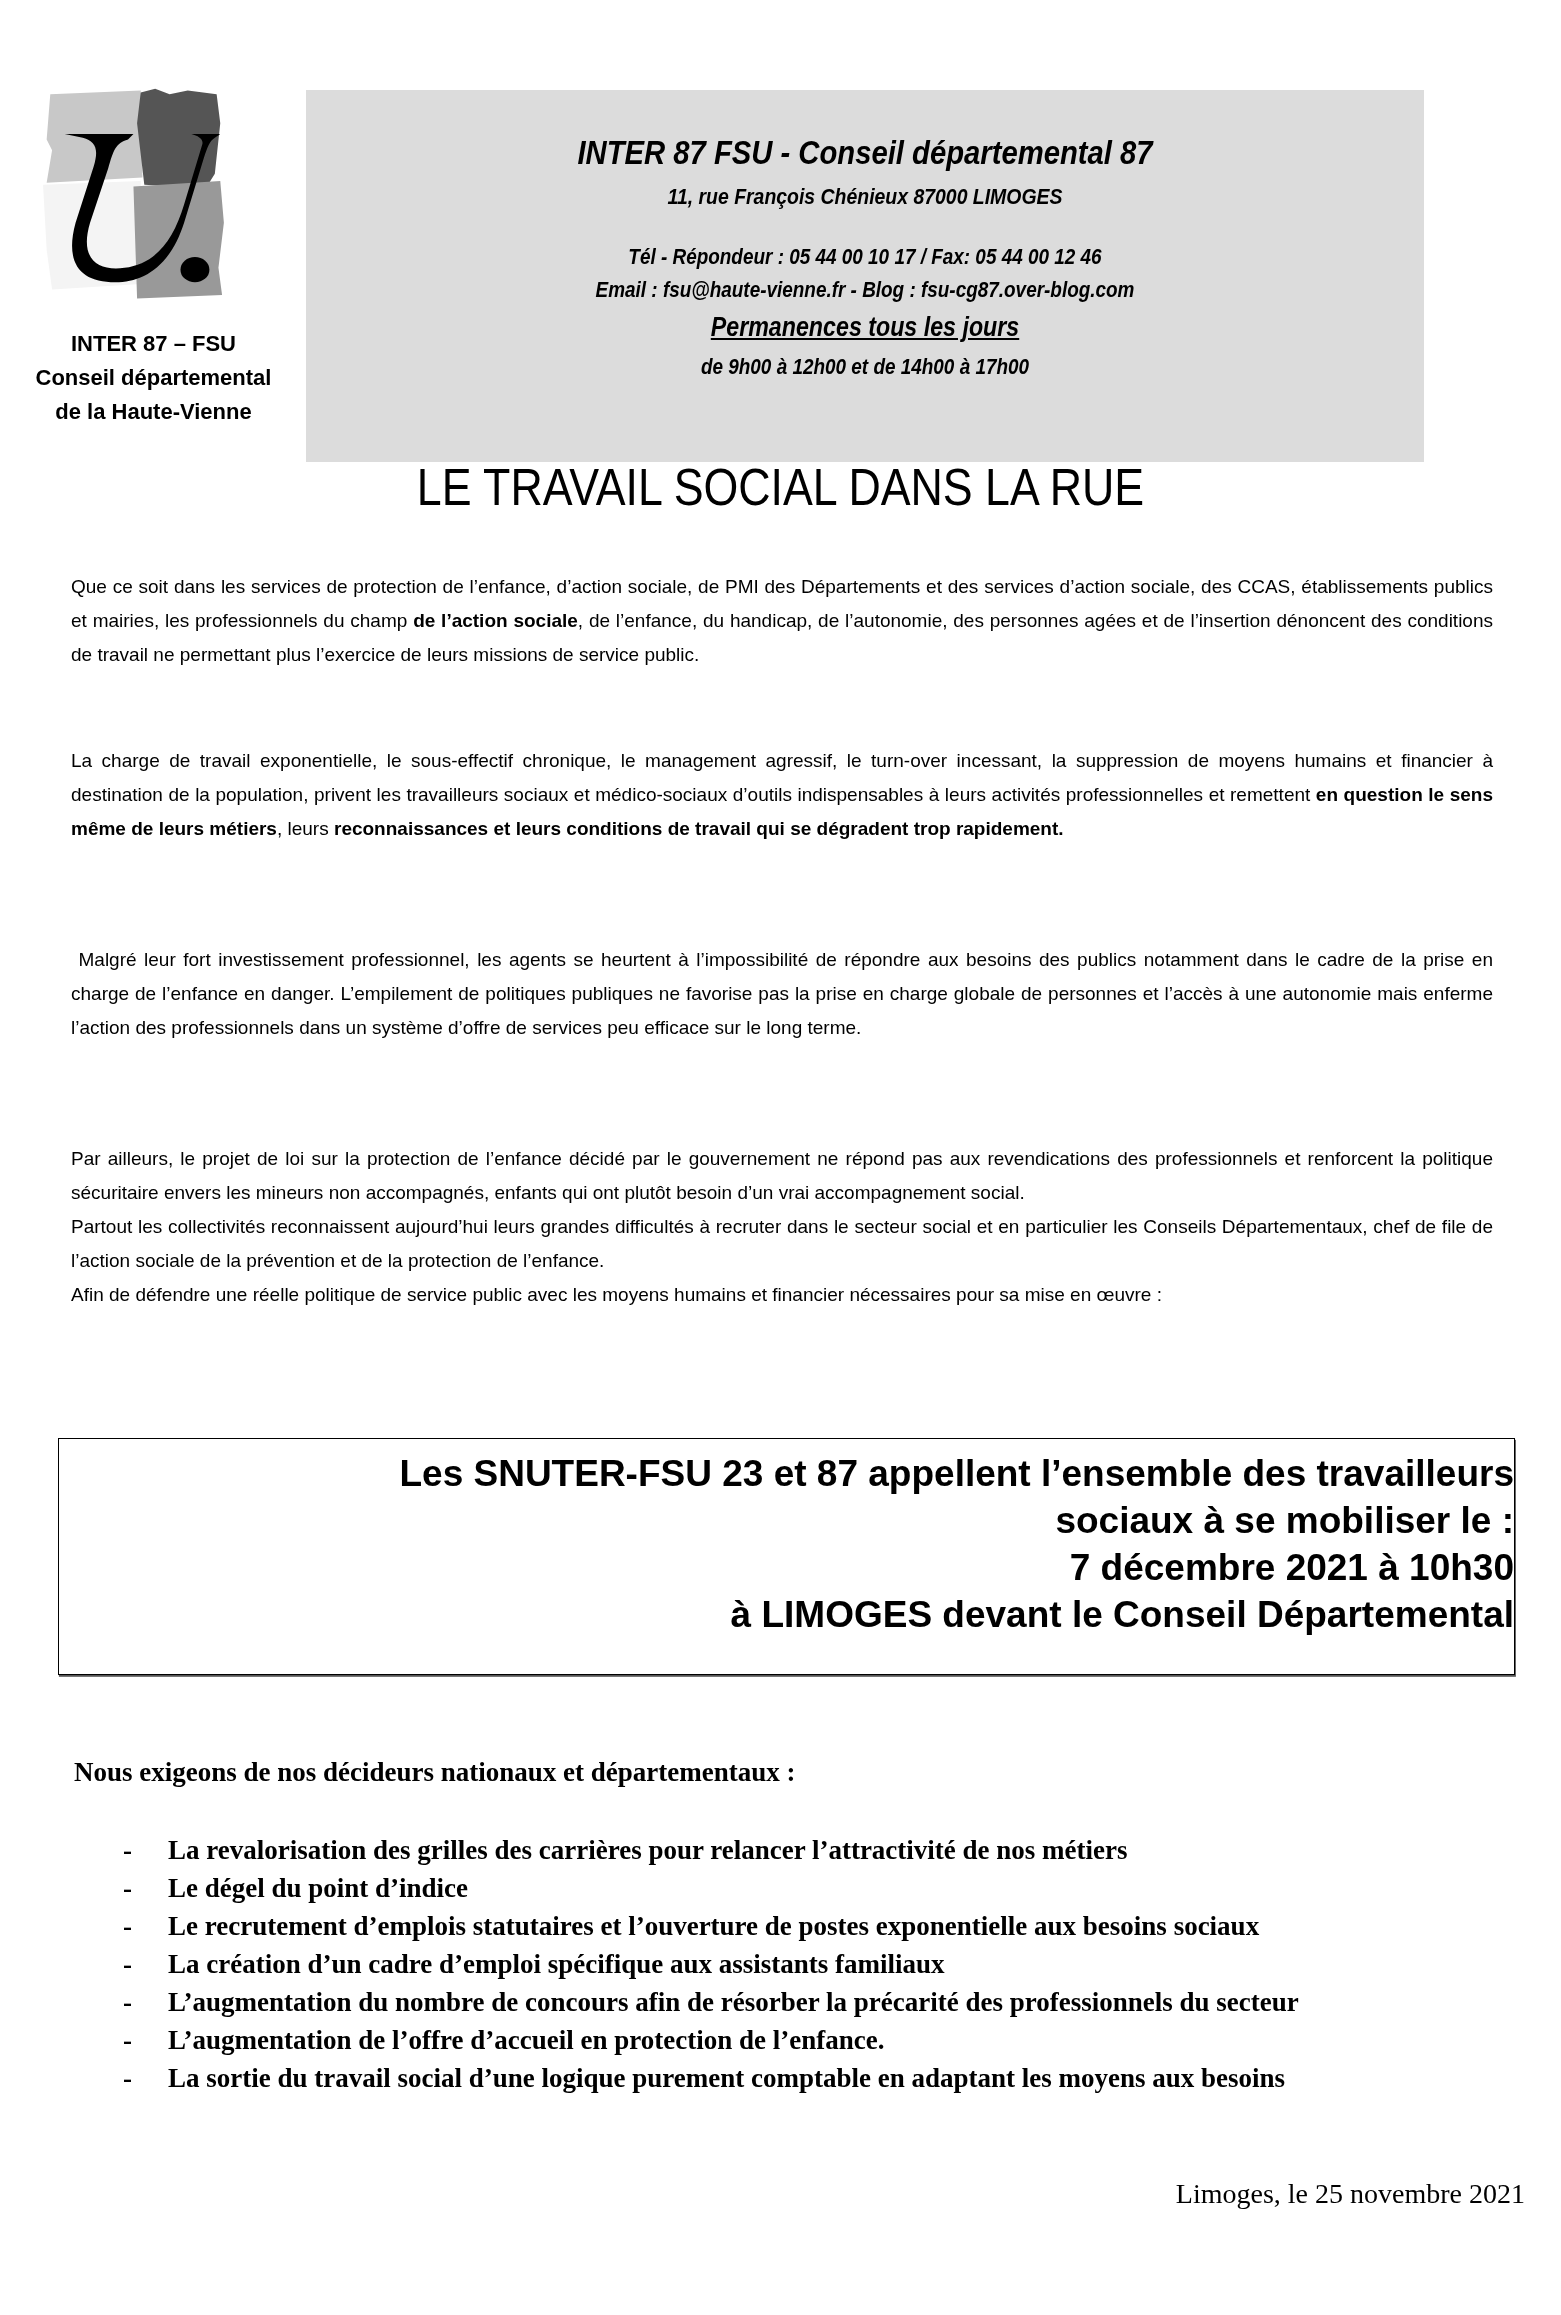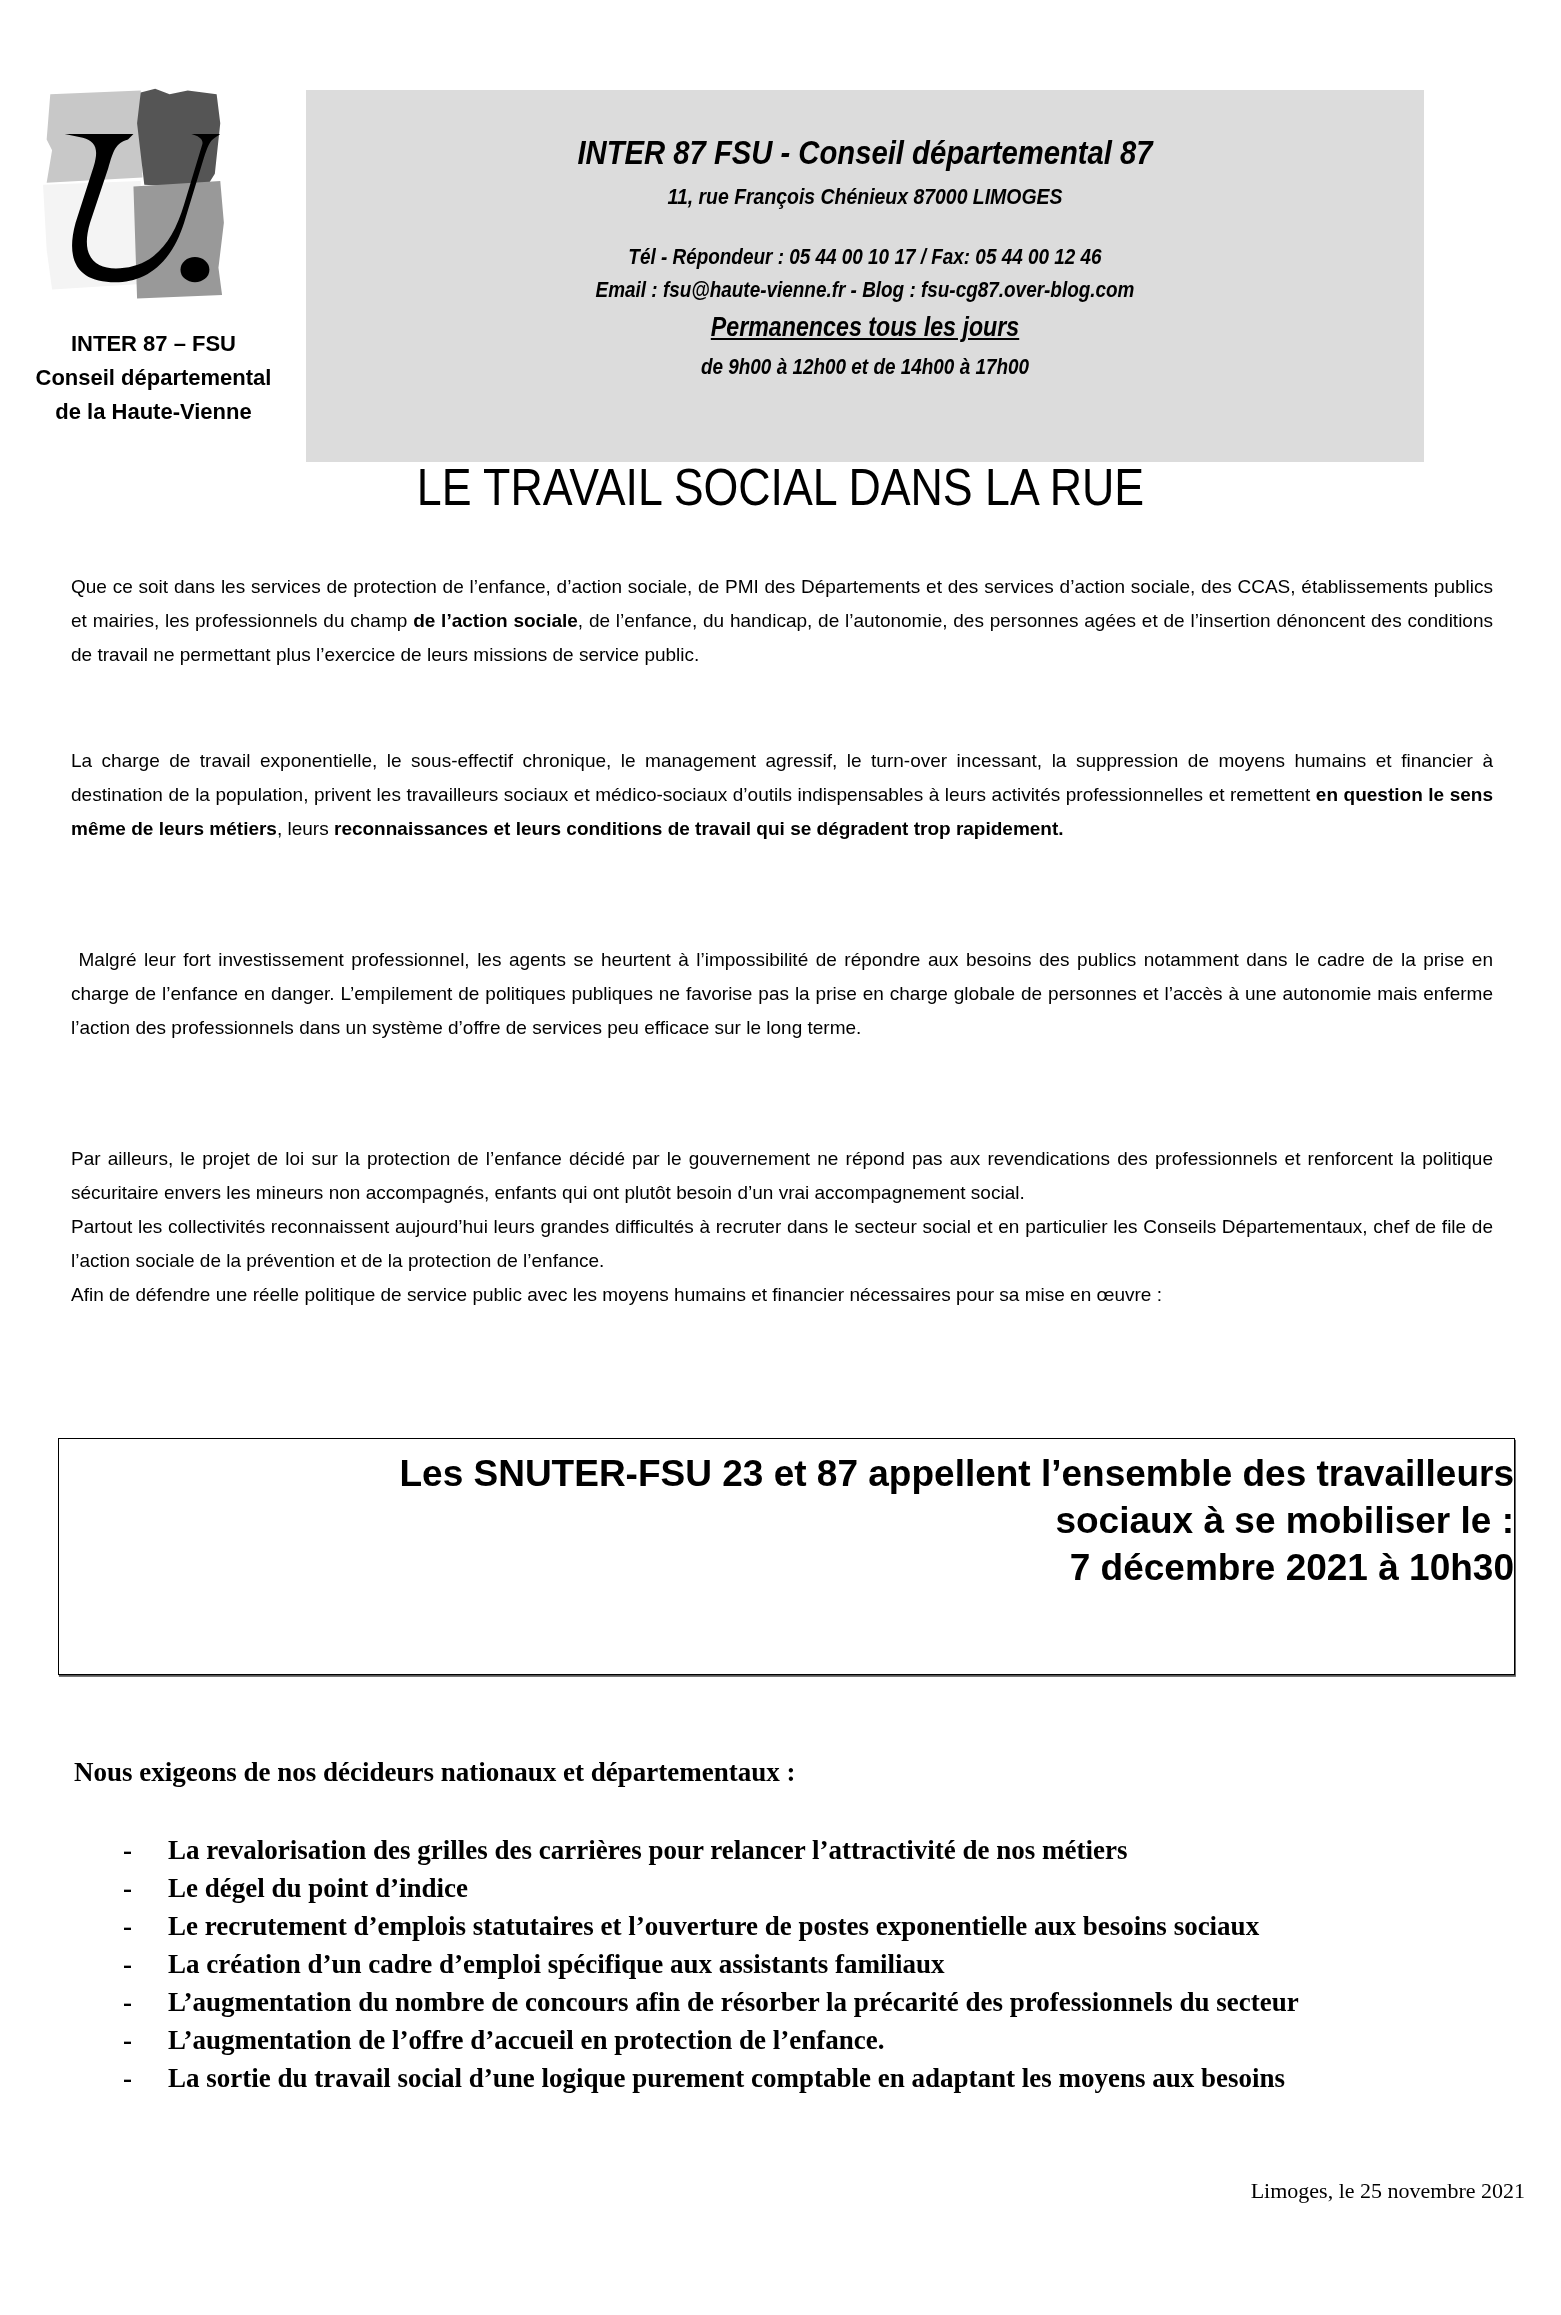--- a/index.html
+++ b/index.html
@@ -41,21 +41,21 @@
     border: 1.8px solid #000; box-shadow: 0.9px 1.8px 0 #555; box-sizing: border-box; text-align: right; }
   .callout-line { font-weight: bold; font-size: 37px; line-height: 47px; }
   .callout-inner { padding-top: 11px; }
 
   
   .demands-intro { position: absolute; left: 74px; top: 1757px; font-weight: bold; font-size: 27px; }
   .demands { position: absolute; left: 74px; top: 1831px; list-style: none; margin: 0; padding: 0; }
   .demands li { position: relative; font-weight: bold; font-size: 27px; line-height: 38px; padding-left: 94px; white-space: nowrap; }
   .demands .dash { position: absolute; left: 49px; top: 0; }
 
-  .signoff { position: absolute; right: 36px; top: 2178px; font-size: 22px; }
+  .signoff { position: absolute; right: 36px; top: 2178px; font-size: 28px; }
 </style>
 </head>
 <body>
 
 <div class="logo">
   <svg width="199" height="217" viewBox="0 0 220 240">
     <path d="M8 8 L108 4 L110 100 L4 106 L10 70 L4 58 Z" fill="#c8c8c8"></path>
     <path d="M108 6 L124 2 L140 8 L160 4 L192 8 L196 40 L190 96 L180 112 L112 108 L104 40 Z" fill="#555555"></path>
     <path d="M0 108 L108 104 L108 218 L10 224 L4 180 Z" fill="#f4f4f4"></path>
     <path d="M100 110 L196 104 L200 150 L194 200 L198 230 L104 234 Z" fill="#999999"></path>
@@ -90,20 +90,21 @@
   <div>Par ailleurs, le projet de loi sur la protection de l’enfance décidé par le gouvernement ne répond pas aux revendications des professionnels et renforcent la politique sécuritaire envers les mineurs non accompagnés, enfants qui ont plutôt besoin d’un vrai accompagnement social.</div>
   <div>Partout les collectivités reconnaissent aujourd’hui leurs grandes difficultés à recruter dans le secteur social et en particulier les Conseils Départementaux, chef de file de l’action sociale  de la prévention et de la protection de l’enfance.</div>
   <div>Afin de défendre une réelle politique de service public avec les moyens humains et financier nécessaires pour sa mise en œuvre :</div>
 </div>
 
 <div class="callout sans">
   <div class="callout-inner">
     <div class="callout-line">Les SNUTER-FSU 23 et 87 appellent l’ensemble des travailleurs</div>
     <div class="callout-line">sociaux à se mobiliser le :</div>
     <div class="callout-line">7 décembre 2021 à 10h30</div>
+    <div class="callout-line">à LIMOGES devant le Conseil Départemental</div>
   </div>
 </div>
 
 <div class="demands-intro serif">Nous exigeons de nos décideurs nationaux et départementaux :</div>
 <ul class="demands serif">
   <li><span class="dash">-</span><span>La revalorisation des grilles des carrières pour relancer l’attractivité de nos métiers</span></li>
   <li><span class="dash">-</span><span>Le dégel du point d’indice</span></li>
   <li><span class="dash">-</span><span>Le recrutement d’emplois statutaires et l’ouverture de postes exponentielle aux besoins sociaux</span></li>
   <li><span class="dash">-</span><span>La création d’un cadre d’emploi spécifique aux assistants familiaux</span></li>
   <li><span class="dash">-</span><span>L’augmentation du nombre de concours afin de résorber la précarité des professionnels du secteur</span></li>

